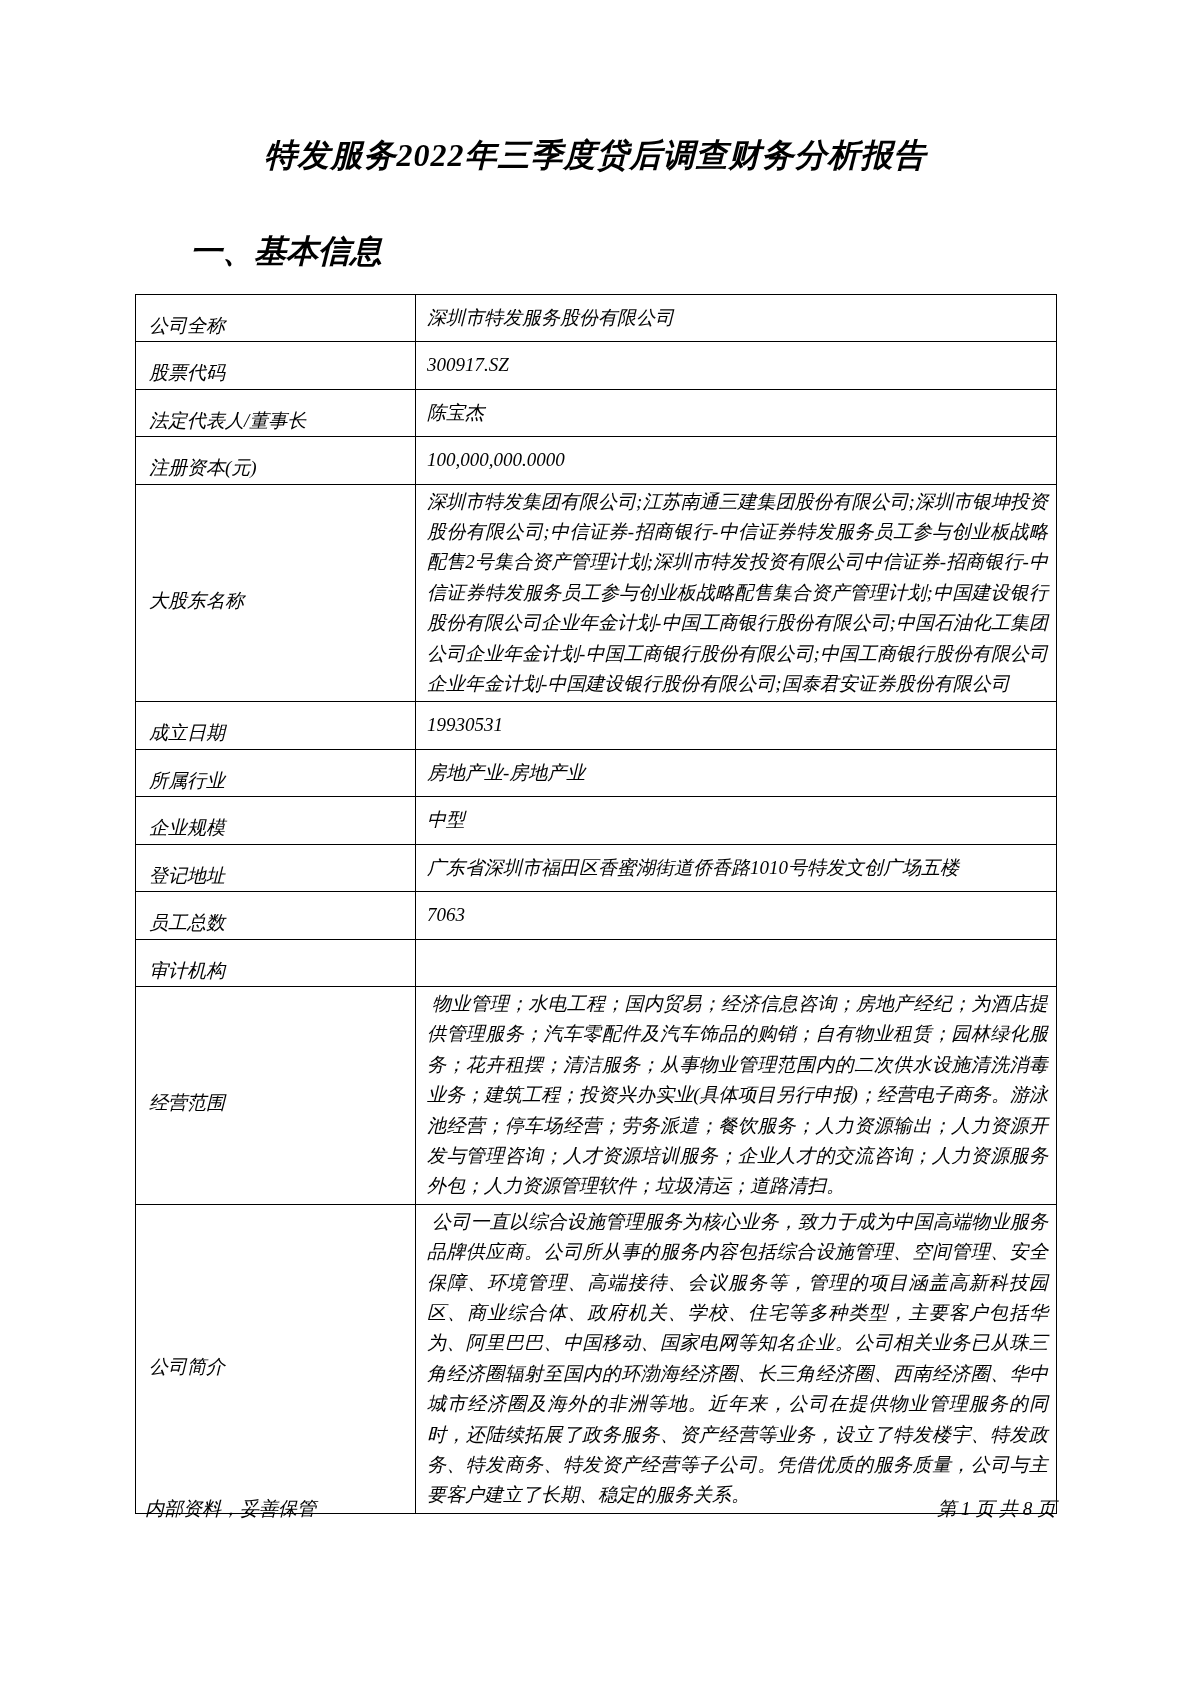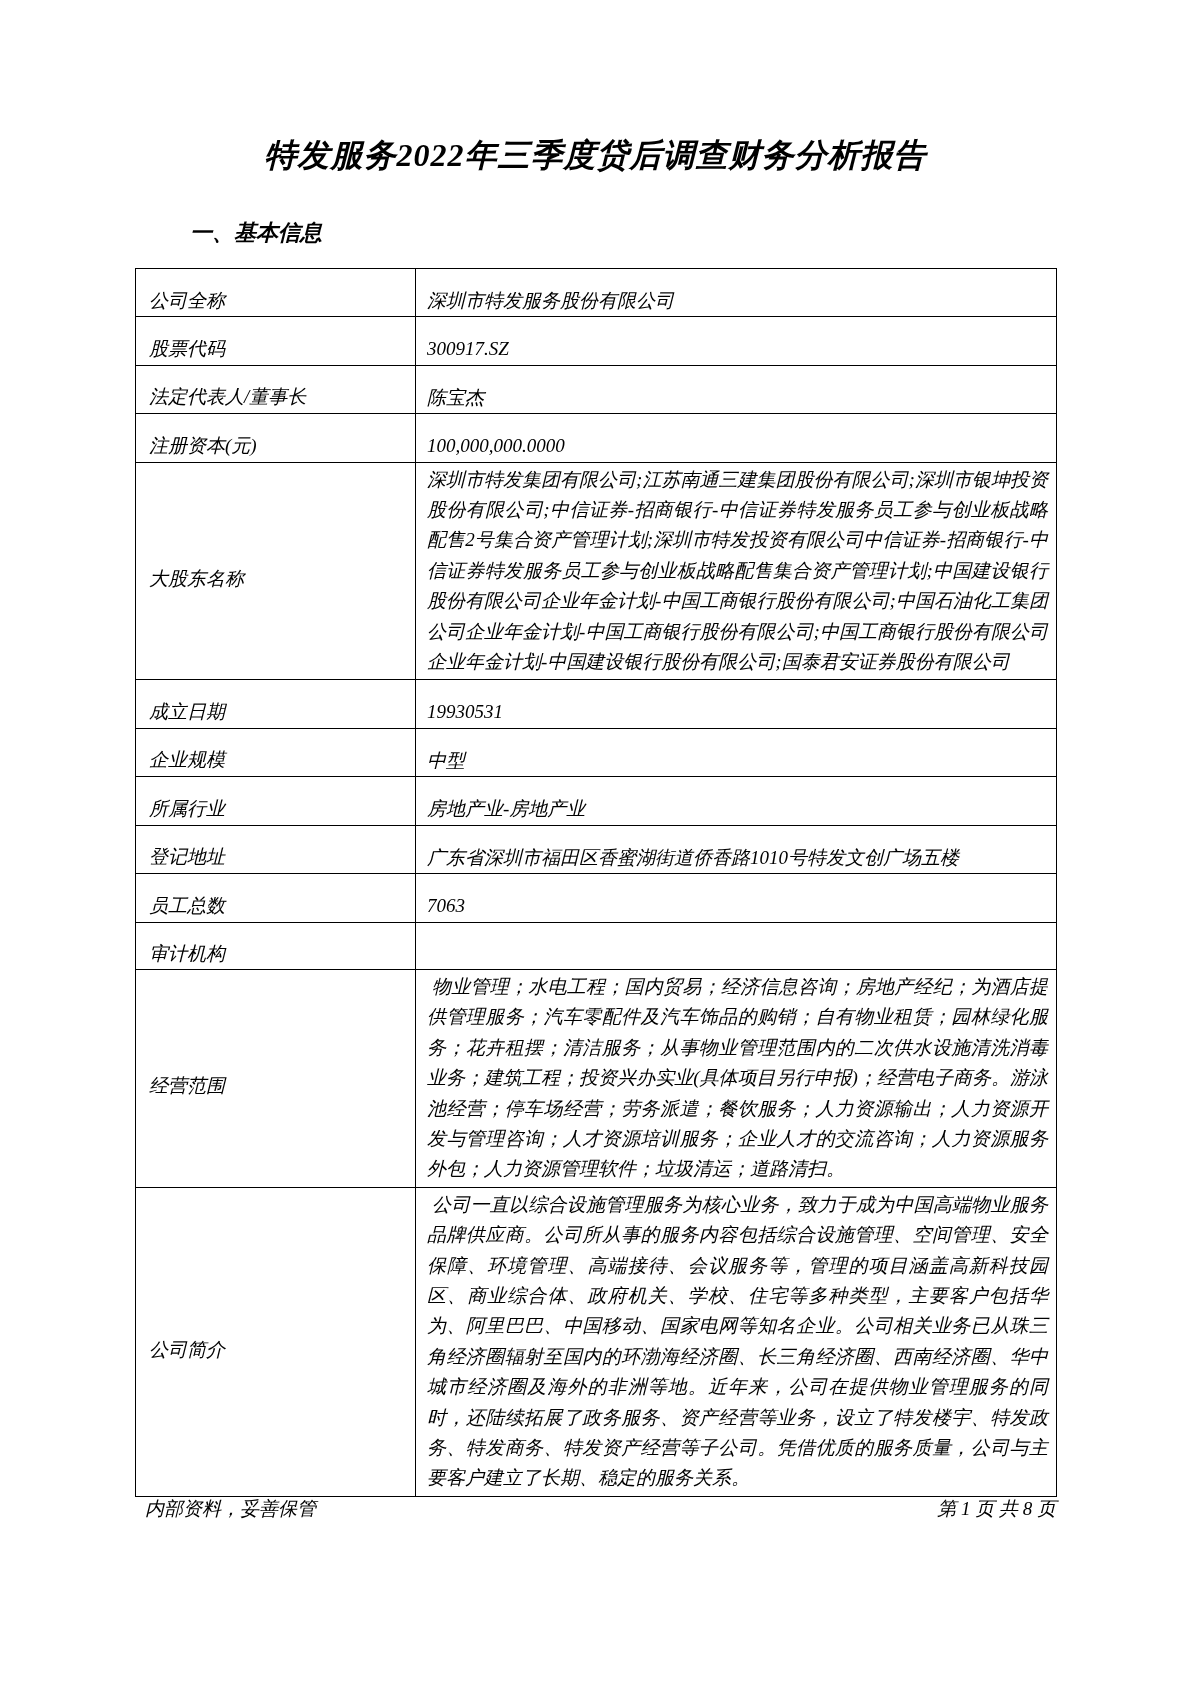--- a/index.html
+++ b/index.html
@@ -19,43 +19,43 @@
     font-style: italic;
   }
   .doc-title {
     padding-top: 134px;
     text-align: center;
     font-size: 32px;
     font-weight: bold;
     letter-spacing: 1px;
   }
   .section-heading {
-    margin: 40px 0 20px 190px;
-    font-size: 22px;
+    margin: 52px 0 20px 190px;
+    font-size: 32px;
     font-weight: bold;
   }
   table.info-table {
     border-collapse: collapse;
     margin-left: 135px;
     width: 921px;
     font-size: 19px;
     table-layout: fixed;
   }
   table.info-table td {
     border: 1.5px solid #000000;
     vertical-align: middle;
     line-height: 30.4px;
   }
   td.label-cell {
     width: 280px;
     padding: 16px 6px 0 13px;
   }
   td.value-cell {
     width: 641px;
-    padding: 17px 8px 0 11px;
+    padding: 0 8px 0 11px;
   }
   tr.single-row td { height: 31px; }
   td.long-text {
     text-align: justify;
     white-space: pre-wrap;
     padding-top: 2px;
     padding-bottom: 2px;
   }
   .footer {
     position: absolute;
@@ -96,26 +96,26 @@
       </tr>
       <tr>
         <td class="label-cell">大股东名称</td>
         <td class="value-cell long-text">深圳市特发集团有限公司;江苏南通三建集团股份有限公司;深圳市银坤投资股份有限公司;中信证券-招商银行-中信证券特发服务员工参与创业板战略配售2号集合资产管理计划;深圳市特发投资有限公司中信证券-招商银行-中信证券特发服务员工参与创业板战略配售集合资产管理计划;中国建设银行股份有限公司企业年金计划-中国工商银行股份有限公司;中国石油化工集团公司企业年金计划-中国工商银行股份有限公司;中国工商银行股份有限公司企业年金计划-中国建设银行股份有限公司;国泰君安证券股份有限公司</td>
       </tr>
       <tr class="single-row">
         <td class="label-cell">成立日期</td>
         <td class="value-cell">19930531</td>
       </tr>
       <tr class="single-row">
+        <td class="label-cell">所属行业</td>
+        <td class="value-cell"> 房地产业-房地产业</td>
+      </tr>
+      <tr class="single-row">
         <td class="label-cell">企业规模</td>
         <td class="value-cell"> 中型</td>
-      </tr>
-      <tr class="single-row">
-        <td class="label-cell">所属行业</td>
-        <td class="value-cell"> 房地产业-房地产业</td>
       </tr>
       <tr class="single-row">
         <td class="label-cell">登记地址</td>
         <td class="value-cell"> 广东省深圳市福田区香蜜湖街道侨香路1010号特发文创广场五楼</td>
       </tr>
       <tr class="single-row">
         <td class="label-cell">员工总数</td>
         <td class="value-cell">7063</td>
       </tr>
       <tr class="single-row">

